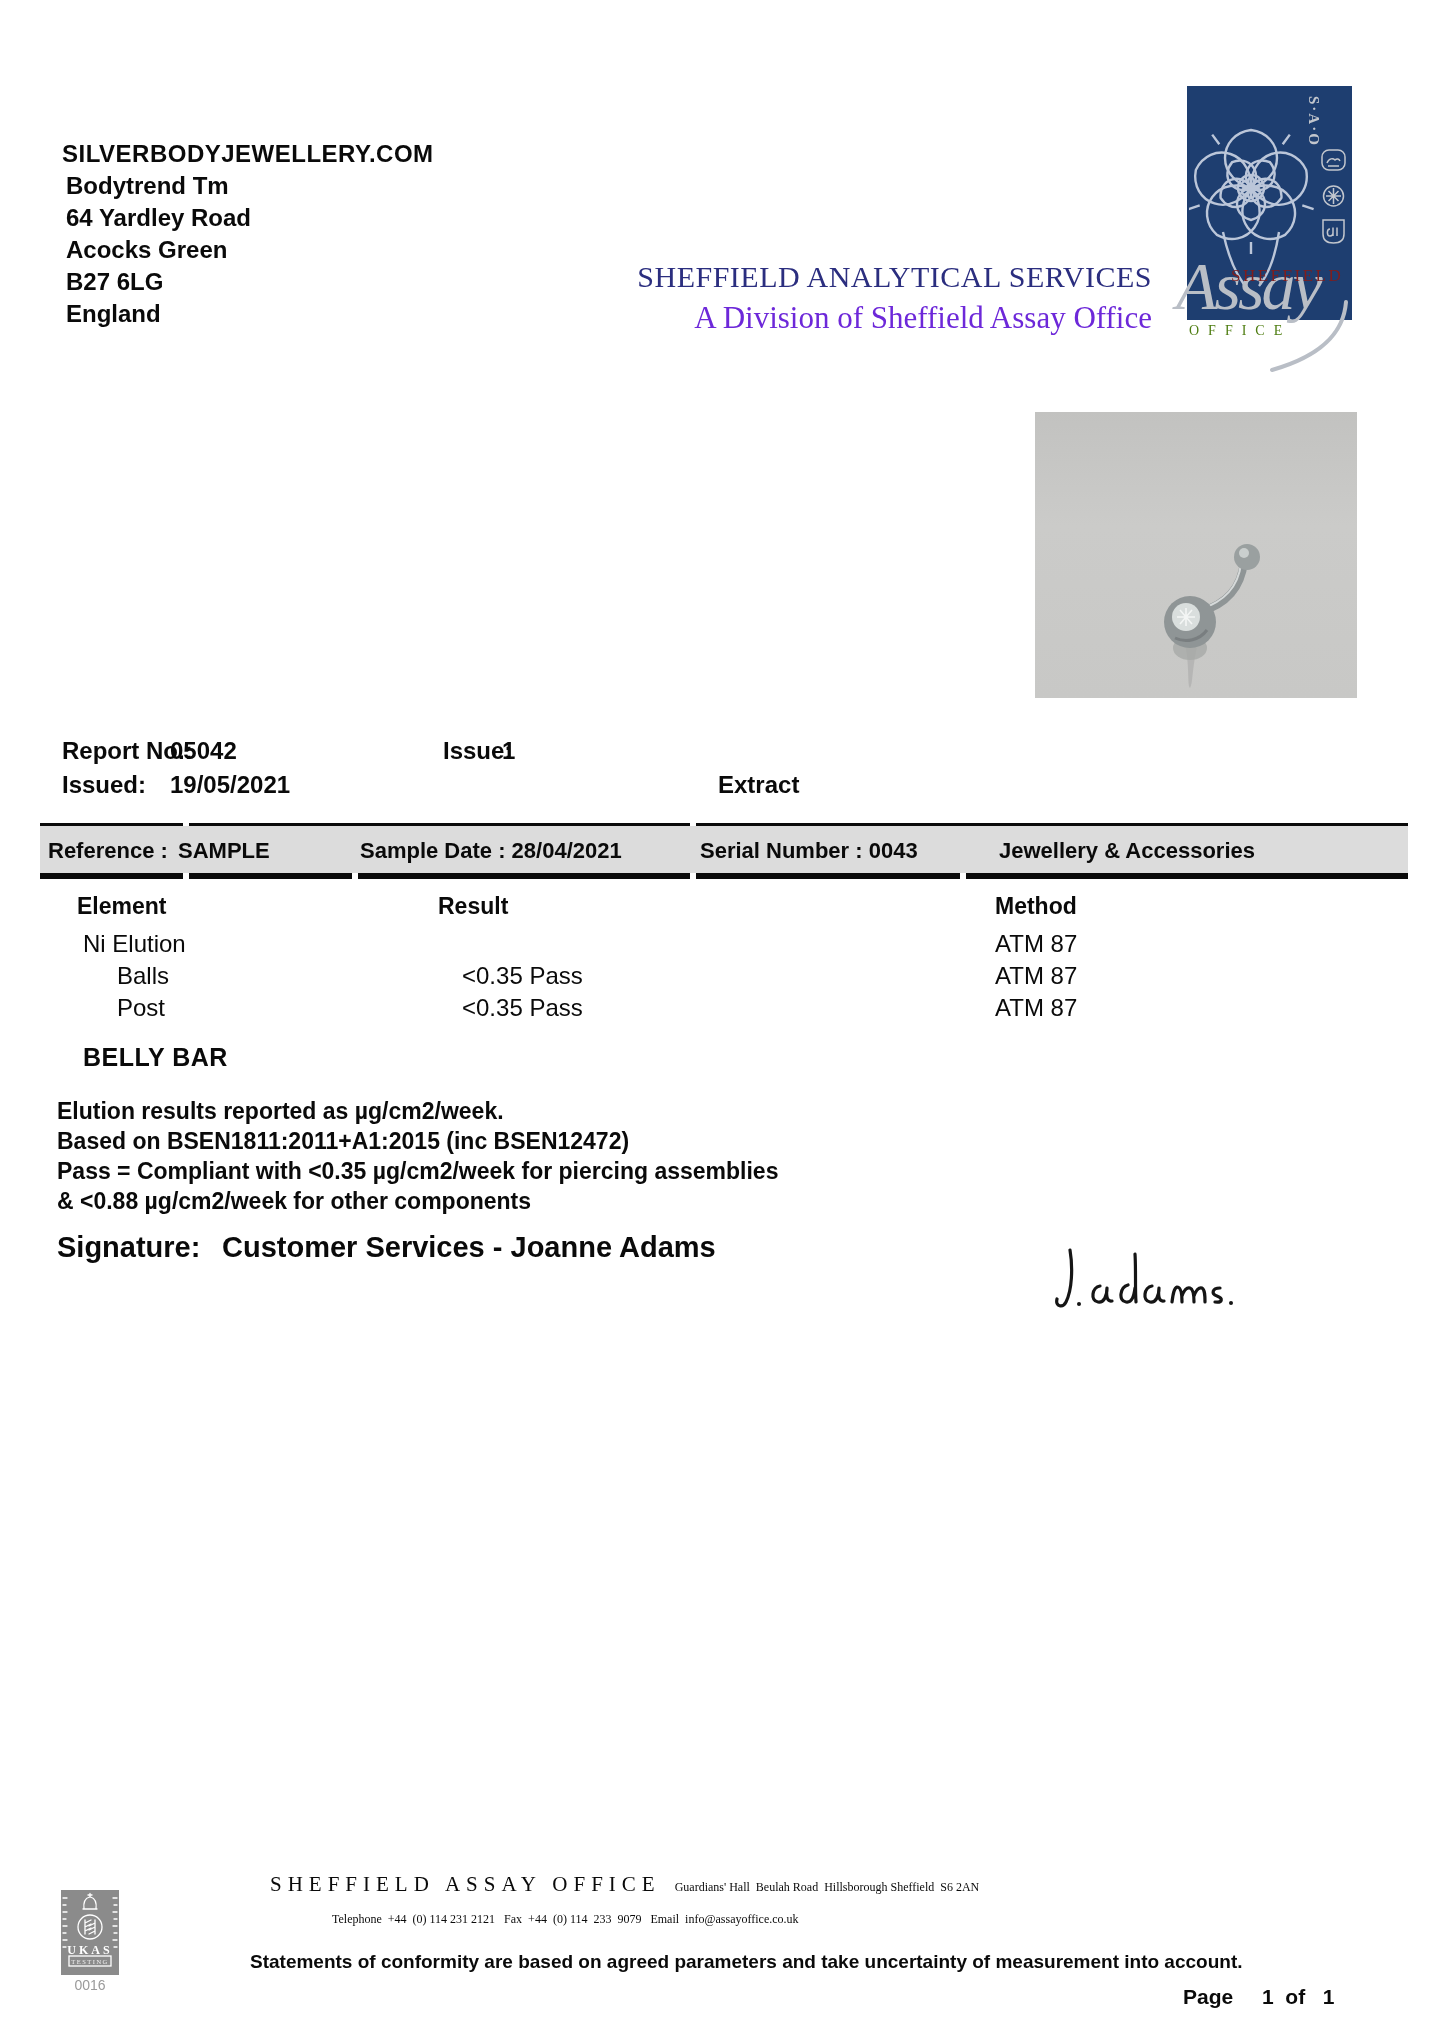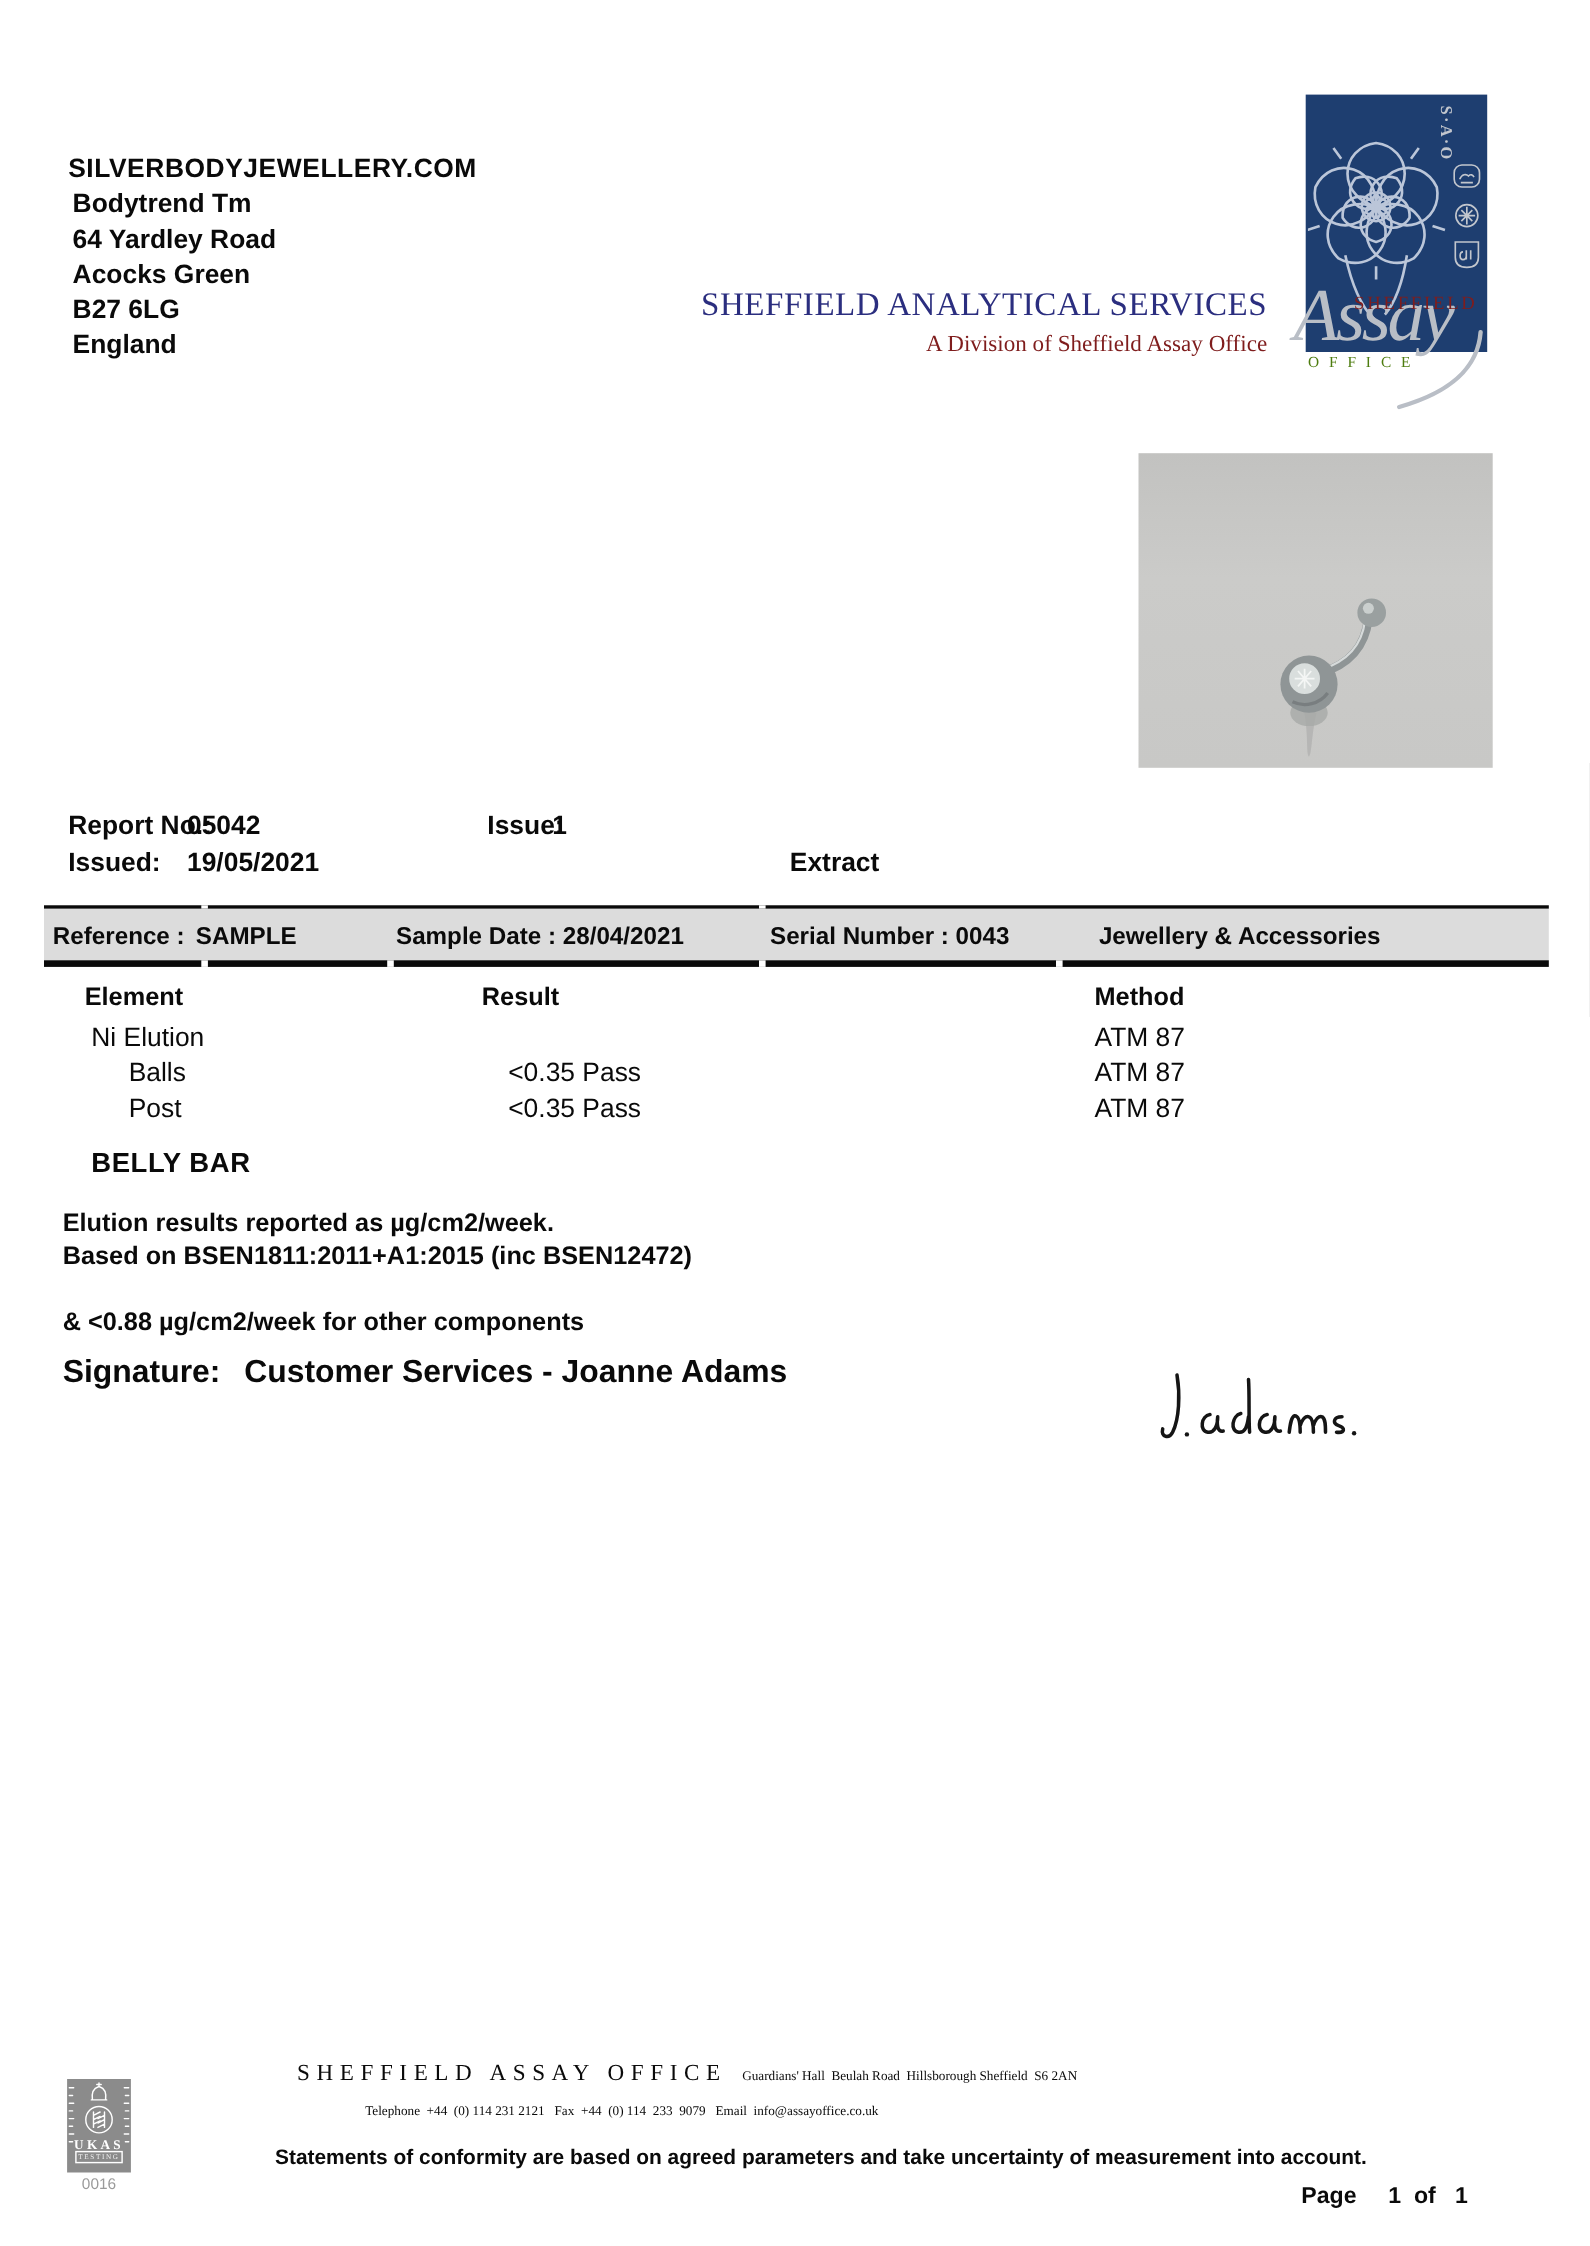--- a/index.html
+++ b/index.html
@@ -10,21 +10,21 @@
   }
   .abs{position:absolute;}
 
   
   .addr{font-weight:bold;font-size:24px;line-height:32px;}
   .addr .co{letter-spacing:0.5px;}
 
   
   .sas-wrap{left:600px;top:260px;width:552px;text-align:right;}
   .sas-title{font-family:"Liberation Serif", serif;font-size:30px;color:#2b2e7f;letter-spacing:0.5px;}
-  .sas-sub{font-family:"Liberation Serif", serif;font-size:21px;color:#7f1d1d;margin-top:6px;}
+  .sas-sub{font-family:"Liberation Serif", serif;font-size:31px;color:#6d28d9;margin-top:6px;}
 
   
   .logo-box{left:1187px;top:86px;width:165px;height:234px;background:#1e3e70;}
   .logo-sheffield{left:1231px;top:266px;color:#7f1d1d;font-family:"Liberation Serif", serif;font-size:17px;letter-spacing:2.5px;}
   .logo-script{left:1176px;top:252px;color:#b9bec6;font-family:"Liberation Serif", serif;font-style:italic;font-size:68px;line-height:1;letter-spacing:-3px;}
   .logo-office{left:1189px;top:323px;color:#4d7c0f;font-family:"Liberation Serif", serif;font-size:14px;letter-spacing:9px;}
   .logo-sao{left:1322px;top:96px;width:20px;color:#c2c6cd;font-family:"Liberation Serif", serif;font-size:15px;font-weight:bold;letter-spacing:2px;transform:rotate(90deg);transform-origin:left top;white-space:nowrap;}
 
   
   .photo{left:1035px;top:412px;width:322px;height:286px;background:linear-gradient(#c2c2c0,#cbcbc9 40%,#c8c8c6);}
@@ -177,20 +177,21 @@
   <div>
     <div class="abs td" style="left:117px;top:994px;">Post</div>
     <div class="abs td" style="left:462px;top:994px;">&lt;0.35 Pass</div>
     <div class="abs td" style="left:995px;top:994px;">ATM 87</div>
   </div>
 
   <div class="abs bellybar" style="left:83px;top:1043px;">BELLY BAR</div>
 
   <div class="abs note" style="left:57px;top:1096px;">Elution results reported as µg/cm2/week.</div>
   <div class="abs note" style="left:57px;top:1126px;">Based on BSEN1811:2011+A1:2015 (inc BSEN12472)</div>
+  <div class="abs note" style="left:57px;top:1156px;">Pass = Compliant with &lt;0.35 µg/cm2/week for piercing assemblies</div>
   <div class="abs note" style="left:57px;top:1186px;">&amp; &lt;0.88 µg/cm2/week for other components</div>
 
   <div class="abs sig" style="left:57px;top:1231px;">Signature:</div>
   <div class="abs sig" style="left:222px;top:1231px;">Customer Services - Joanne Adams</div>
   <svg class="abs" style="left:1048px;top:1246px;" width="215" height="68" viewBox="0 0 215 68" aria-label="J. adams.">
     <g stroke="#151515" stroke-width="3.2" fill="none" stroke-linecap="round" stroke-linejoin="round">
       <path d="M22,4 C25,22 24,44 18,56 C15,62 7,61 9,53"></path>
       <path d="M52,40 C44,41 42,55 50,56 C56,57 59,50 59,42 M59,42 C58,50 59,56 64,55"></path>
       <path d="M80,39 C72,41 70,55 78,56 C84,57 86,50 87,42 M87,8 C88,22 87,44 88,56"></path>
       <path d="M104,40 C96,41 94,55 102,56 C108,57 111,50 111,42 M111,42 C110,50 111,56 116,55"></path>

